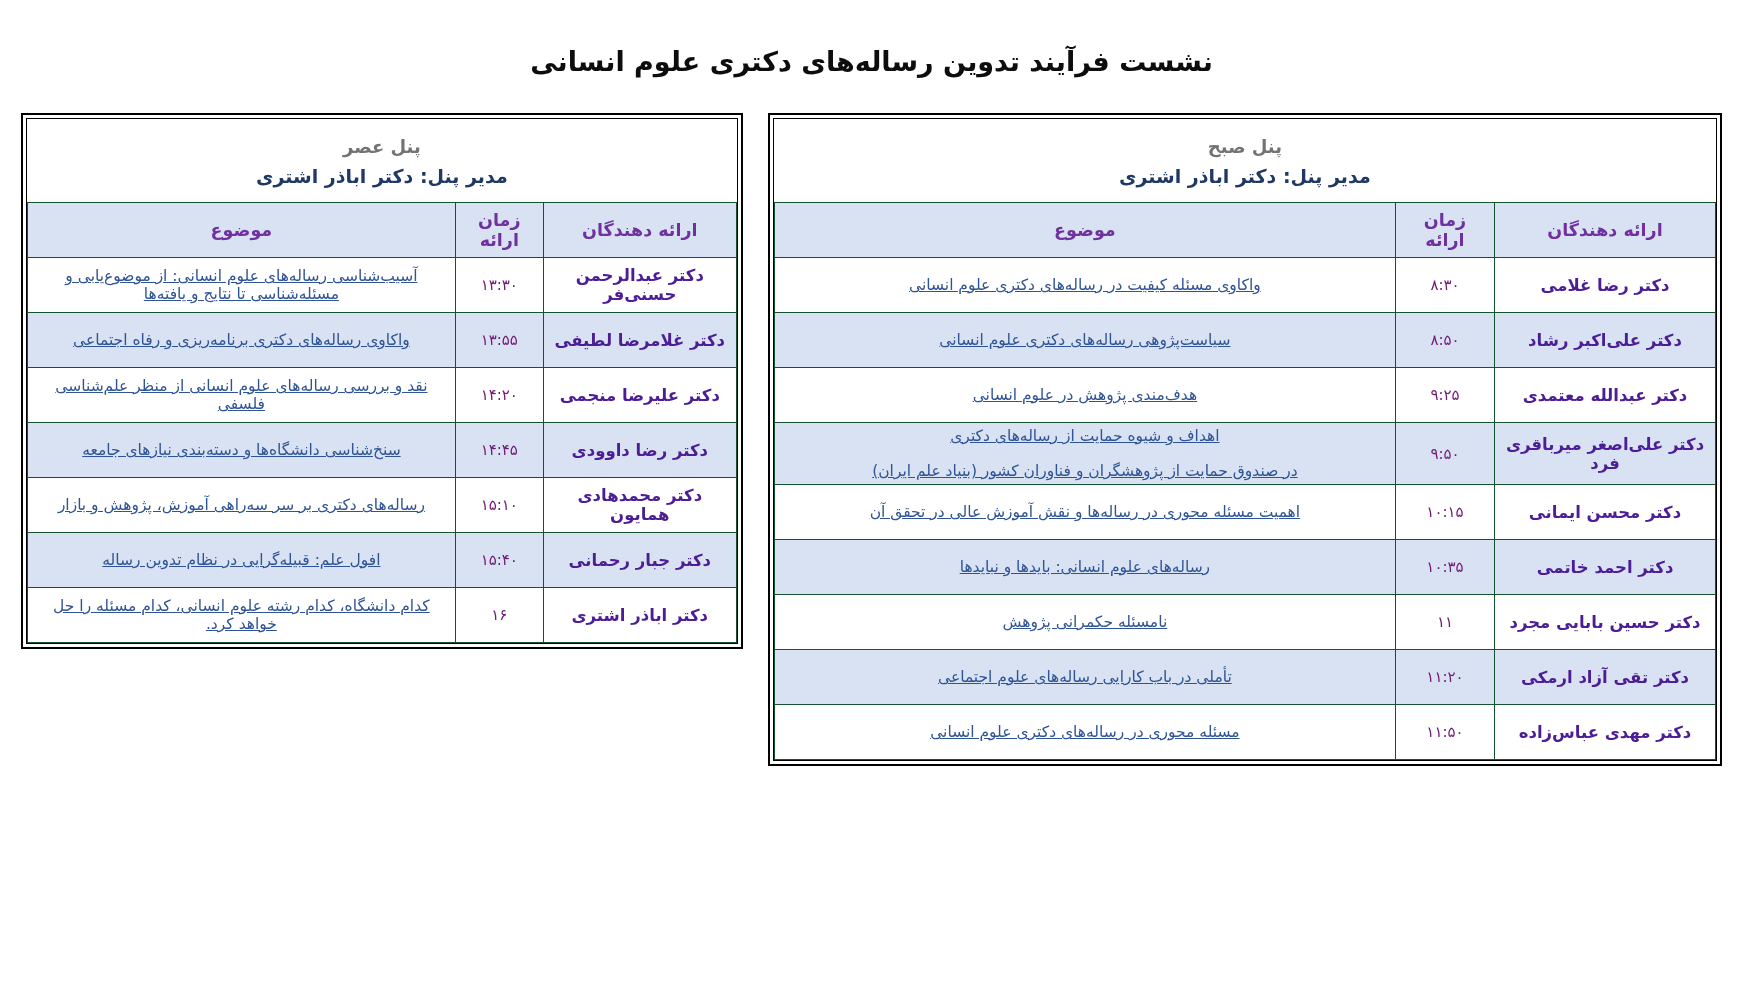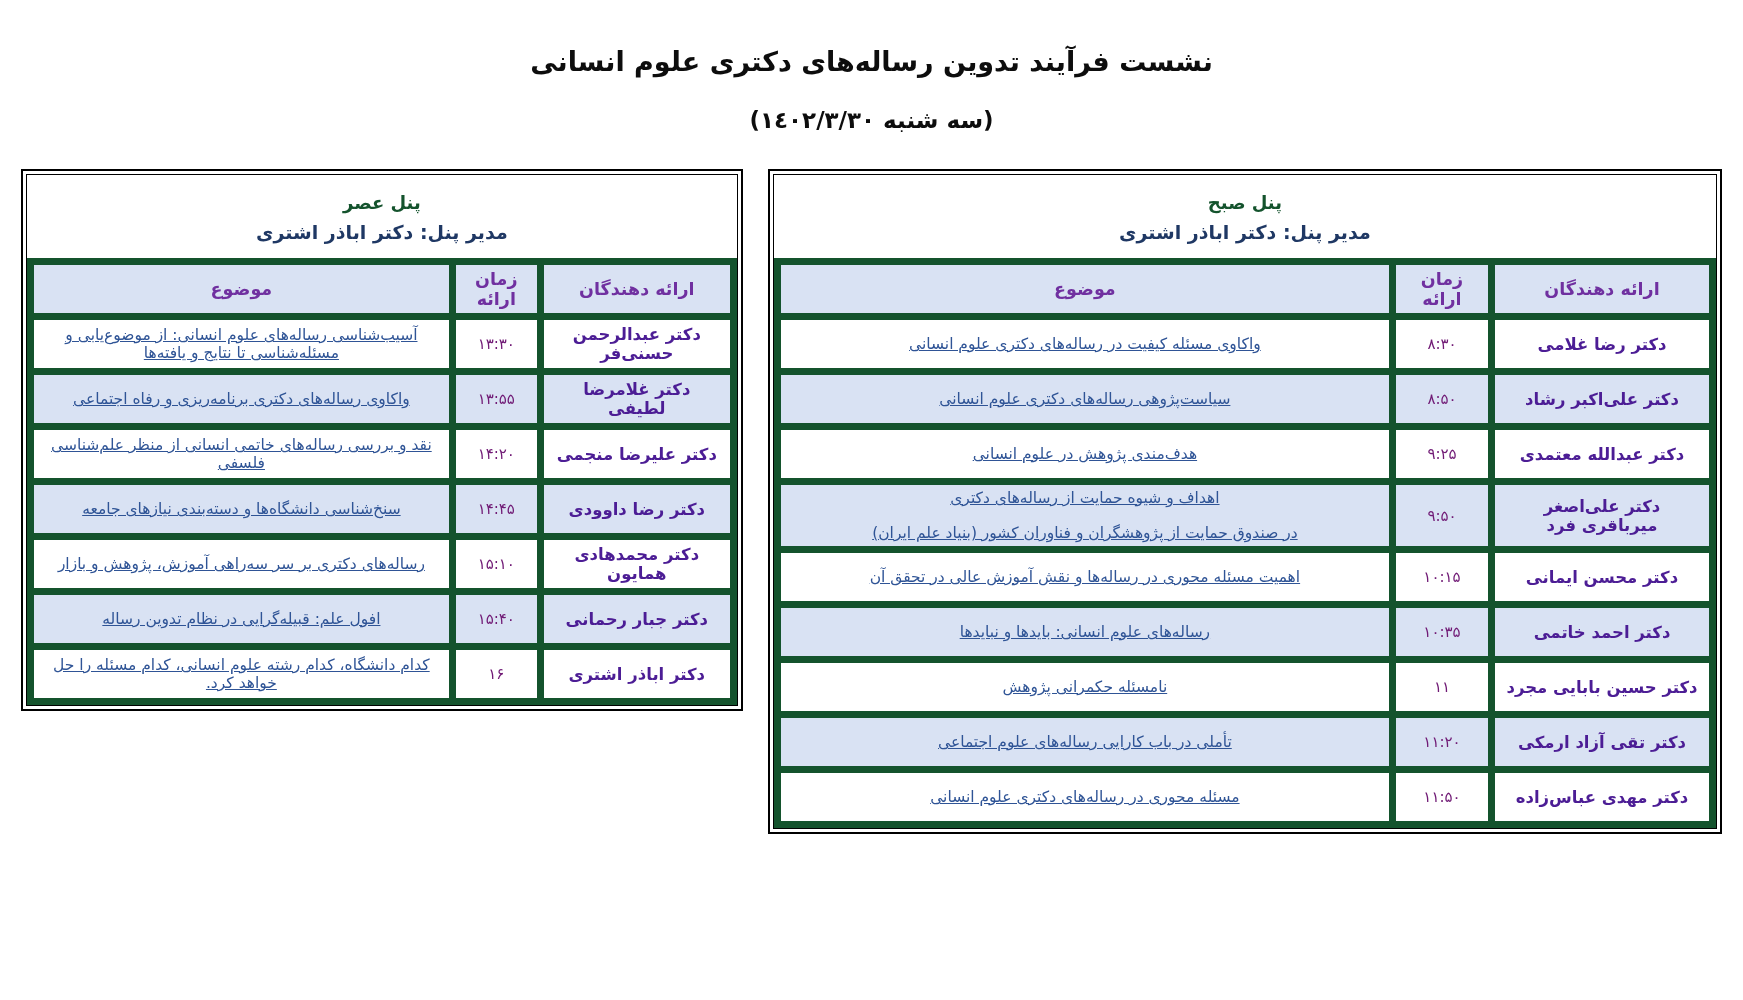--- a/index.html
+++ b/index.html
@@ -37,29 +37,29 @@
     border: 2px solid #000;
     padding: 3px;
     background: #fff;
   }
   .panel-morning { width: 989px; }
   .panel-evening { width: 748px; }
   .panel-inner { border: 1px solid #000; }
 
   .panel-head { text-align: center; padding: 17px 6px 15px; background: #fff; }
   .panel-title {
-    font-size: 18px; font-weight: bold; color: #14532d; 
+    font-size: 18px; font-weight: bold; color: #737373; 
   }
   .panel-manager {
     font-size: 19px; font-weight: bold; color: #1f3864; margin-top: 8px;
   }
 
   table { width: 100%; border-collapse: collapse; table-layout: fixed; }
   th, td {
-    border: 7px solid #14532d;
+    border: 1px solid #14532d;
     text-align: center;
     vertical-align: middle;
     padding: 4px 8px;
     margin-top: 43px;
   }
   thead th {
     background: #d9e2f3;
     color: #7030a0;
     font-size: 17.5px;
     font-weight: bold;
@@ -78,21 +78,20 @@
   .panel-evening .col-presenter { width: 193px; }
   .panel-evening .col-time      { width: 88px; }
 </style>
 </head>
 <body>
 
 <div class="page">
 
   <div class="doc-header">
     <h1 class="doc-title">نشست فرآیند تدوین رساله‌های دکتری علوم انسانی</h1>
-    <div class="doc-subtitle">(سه شنبه ١٤٠٢/٣/٣٠)</div>
   </div>
 
   <div class="panels">
 
     <section class="panel panel-morning">
       <div class="panel-inner">
         <div class="panel-head">
           <div class="panel-title">پنل صبح</div>
           <div class="panel-manager">مدیر پنل: دکتر اباذر اشتری</div>
         </div>
@@ -210,21 +209,21 @@
                 <td class="presenter">دکتر غلامرضا لطیفی</td>
                 <td class="time">۱۳:۵۵</td>
                 <td class="topic">
                   <div class="topic-line">واکاوی رساله‌های دکتری برنامه‌ریزی و رفاه اجتماعی</div>
                 </td>
               </tr>
               <tr>
                 <td class="presenter">دکتر علیرضا منجمی</td>
                 <td class="time">۱۴:۲۰</td>
                 <td class="topic">
-                  <div class="topic-line">نقد و بررسی رساله‌های خاتمی انسانی از منظر علم‌شناسی فلسفی</div>
+                  <div class="topic-line">نقد و بررسی رساله‌های علوم انسانی از منظر علم‌شناسی فلسفی</div>
                 </td>
               </tr>
               <tr>
                 <td class="presenter">دکتر رضا داوودی</td>
                 <td class="time">۱۴:۴۵</td>
                 <td class="topic">
                   <div class="topic-line">سنخ‌شناسی دانشگاه‌ها و دسته‌بندی نیازهای جامعه</div>
                 </td>
               </tr>
               <tr>

